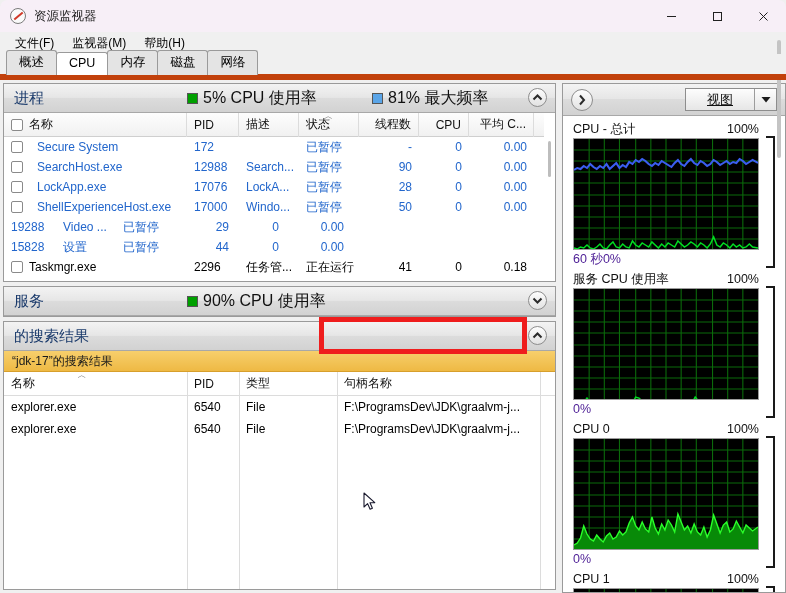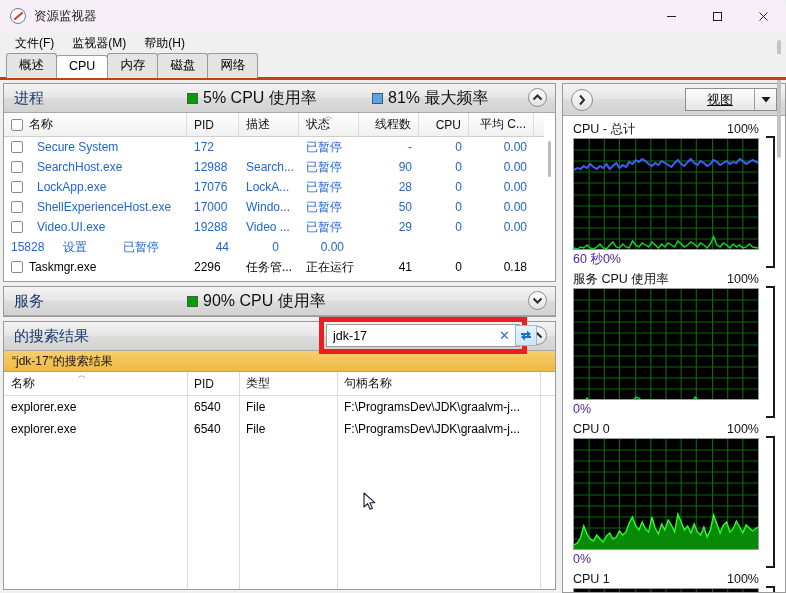--- a/index.html
+++ b/index.html
@@ -52,21 +52,21 @@
   .menubar {
     height: 22px; display: flex; align-items: center;
     padding-left: 6px; background: #f0f0f0; flex: none;
   }
   .menu-item { padding: 2px 9px; font-size: 12px; color: #000; }
 
   
   .tabstrip {
     height: 26px; display:flex; align-items:flex-end;
     padding-left: 6px; background:#f0f0f0; flex:none;
-    border-bottom: 3px solid #c2410c;
+    border-bottom: 6px solid #c2410c;
     position: relative; z-index: 1;
   }
   .tab {
     padding: 3px 12px 4px 12px; font-size: 12.5px;
     border: 1px solid #9a9a9a; border-bottom: none;
     background: #e4e4e4; margin-right: -1px;
     border-radius: 3px 3px 0 0;
     color: #000; position: relative; top: 1px;
   }
   .tab.active { background:#ffffff; z-index:2; top: 1px; padding-bottom:5px; }
@@ -321,24 +321,20 @@
                   <span>ShellExperienceHost.exe</span>
                 </div>
               <div class="td c-pid suspended">17000</div>
               <div class="td c-desc suspended">Windo...</div>
               <div class="td c-stat suspended">已暂停</div>
               <div class="td c-thr num suspended">50</div>
               <div class="td c-cpu num suspended">0</div>
               <div class="td c-avg num suspended">0.00</div>
             </div>
             <div class="trow">
-              <div class="td c-name suspended">
-                  <span class="cbx"></span>
-                  <span>Video.UI.exe</span>
-                </div>
               <div class="td c-pid suspended">19288</div>
               <div class="td c-desc suspended">Video ...</div>
               <div class="td c-stat suspended">已暂停</div>
               <div class="td c-thr num suspended">29</div>
               <div class="td c-cpu num suspended">0</div>
               <div class="td c-avg num suspended">0.00</div>
             </div>
             <div class="trow">
               <div class="td c-pid suspended">15828</div>
               <div class="td c-desc suspended">设置</div>
@@ -394,32 +390,20 @@
 
       <div class="panel" style="flex:1;margin-top:4px;margin-bottom:3px;">
         <div class="panel-head">
           <div class="panel-title">的搜索结果</div>
           <div class="chev">
             <svg width="11" height="7" viewBox="0 0 11 7">
                 <polyline points="1.5,5.5 5.5,1.5 9.5,5.5" fill="none" stroke="#2b2b2b" stroke-width="2"></polyline>
               </svg>
           </div>
           <div class="redbox"></div>
-          <div class="searchwrap">
-            <div class="searchbox">
-              <input type="text" value="jdk-17" style="">
-              <span class="clear-x">✕</span>
-              <span class="refresh-btn">
-                <svg width="14" height="13" viewBox="0 0 14 13">
-                  <path d="M2 4 L8 4 L8 1.5 L12 5 L8 8.5 L8 6 L2 6 Z" fill="#1e6fd0"></path>
-                  <path d="M12 9 L6 9 L6 11.5 L2 8 L6 4.5 L6 7 L12 7 Z" fill="#1e6fd0" transform="translate(0,0)"></path>
-                </svg>
-              </span>
-            </div>
-          </div>
         </div>
         <div class="yellowbar">“jdk-17”的搜索结果</div>
         <div class="tbl">
           <div class="thead" style="background:#fff;border-bottom:1px solid #dcdcdc;">
             <div class="th h-name" style="border-right:none;">
               <span class="sortmark" style="left:78px;">︿</span>
               <span>名称</span>
             </div>
             <div class="th h-pid" style="border-right:none;">PID</div>
             <div class="th h-type" style="border-right:none;">类型</div>

